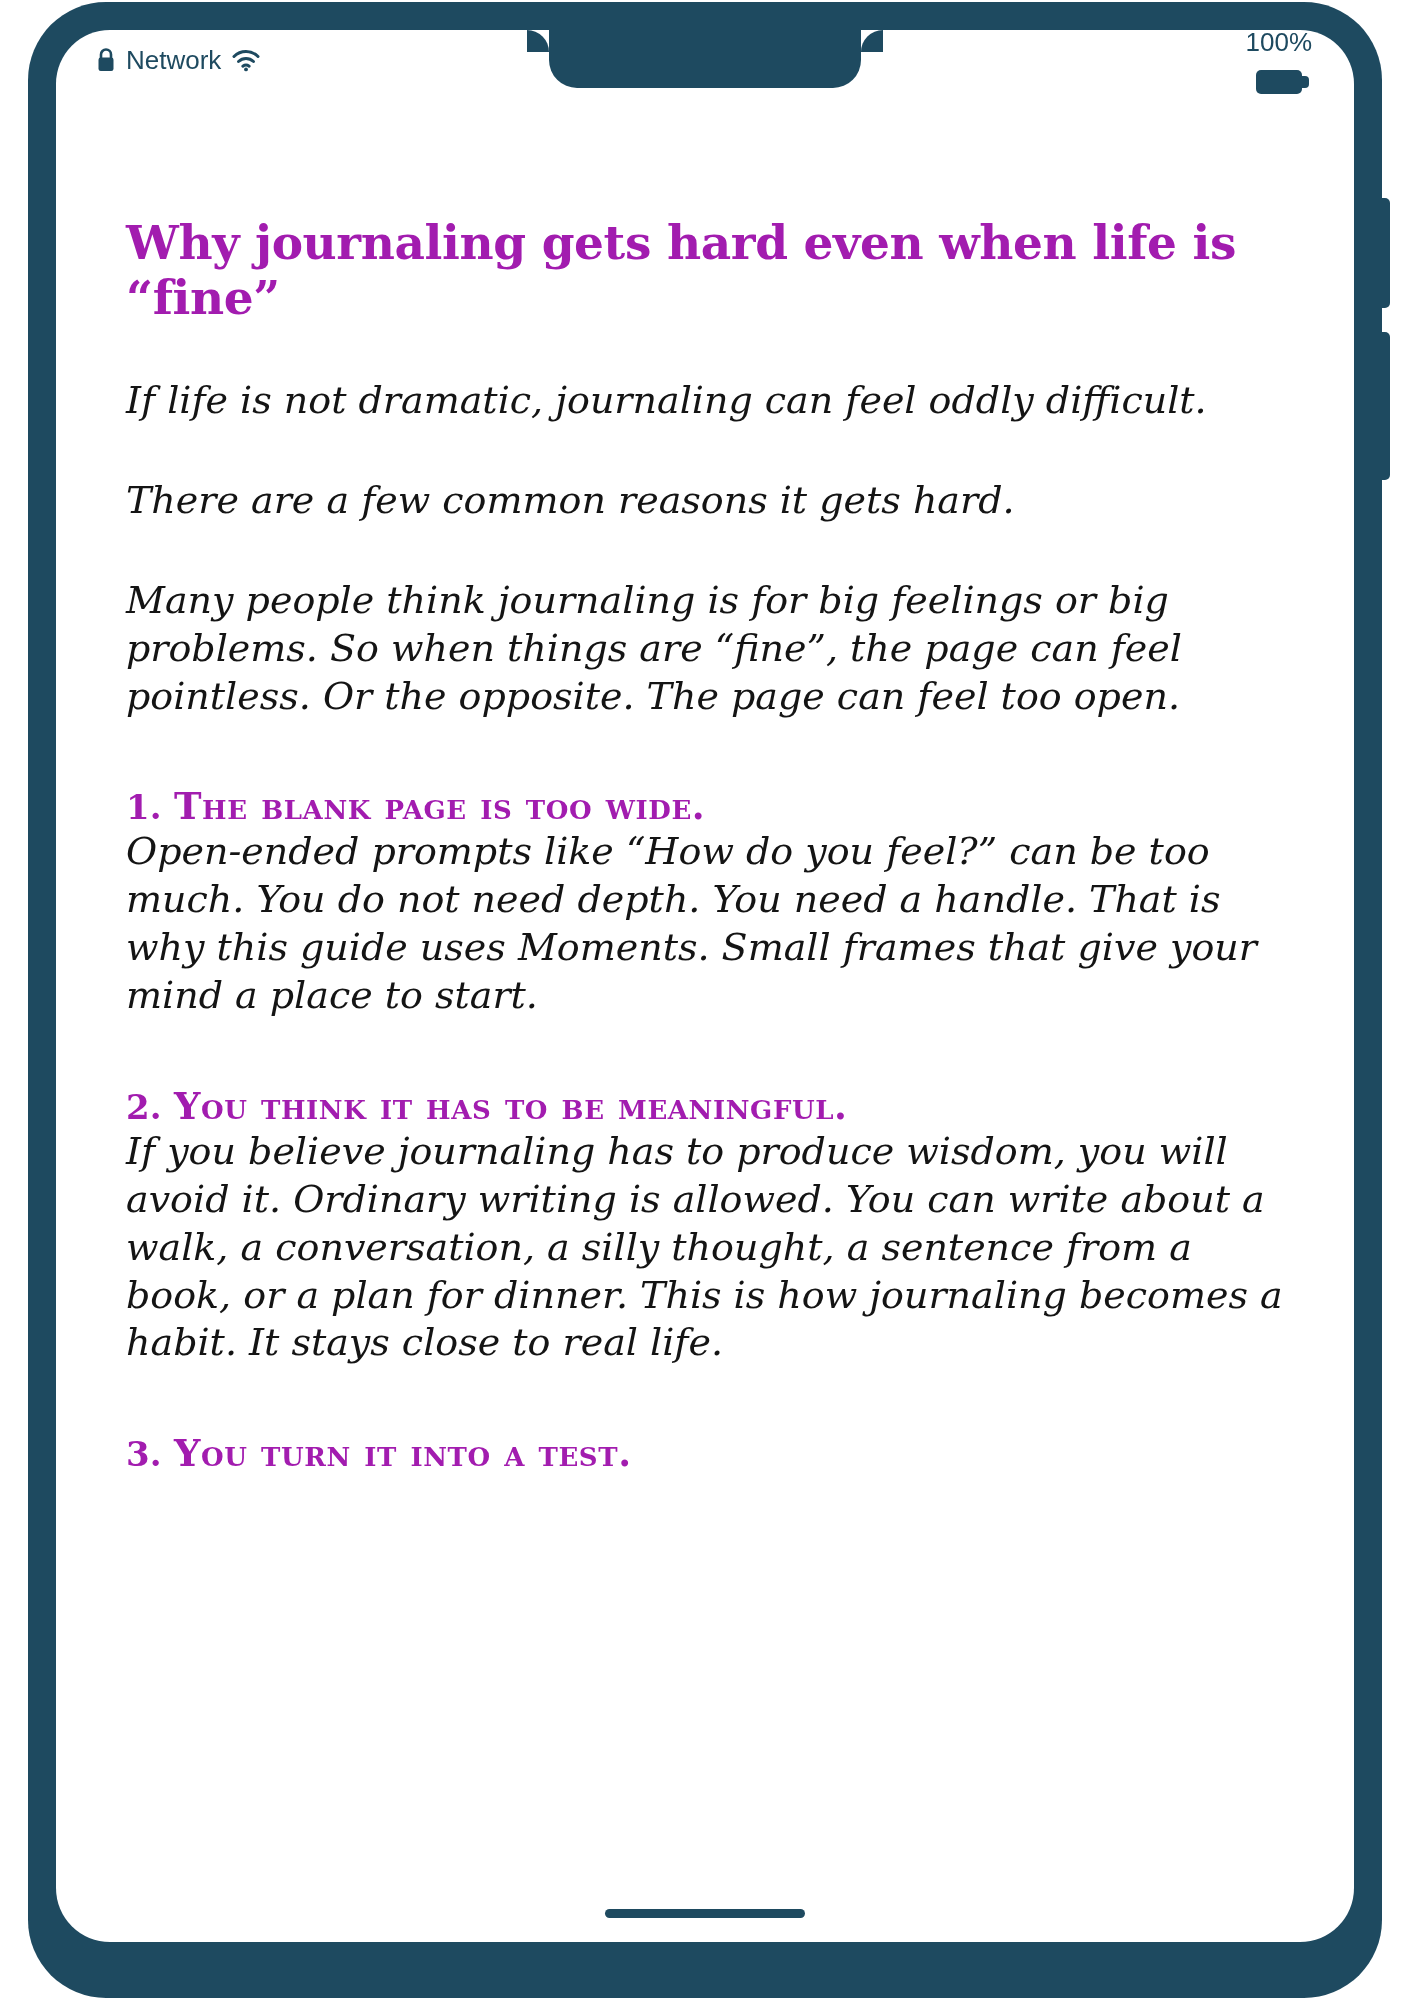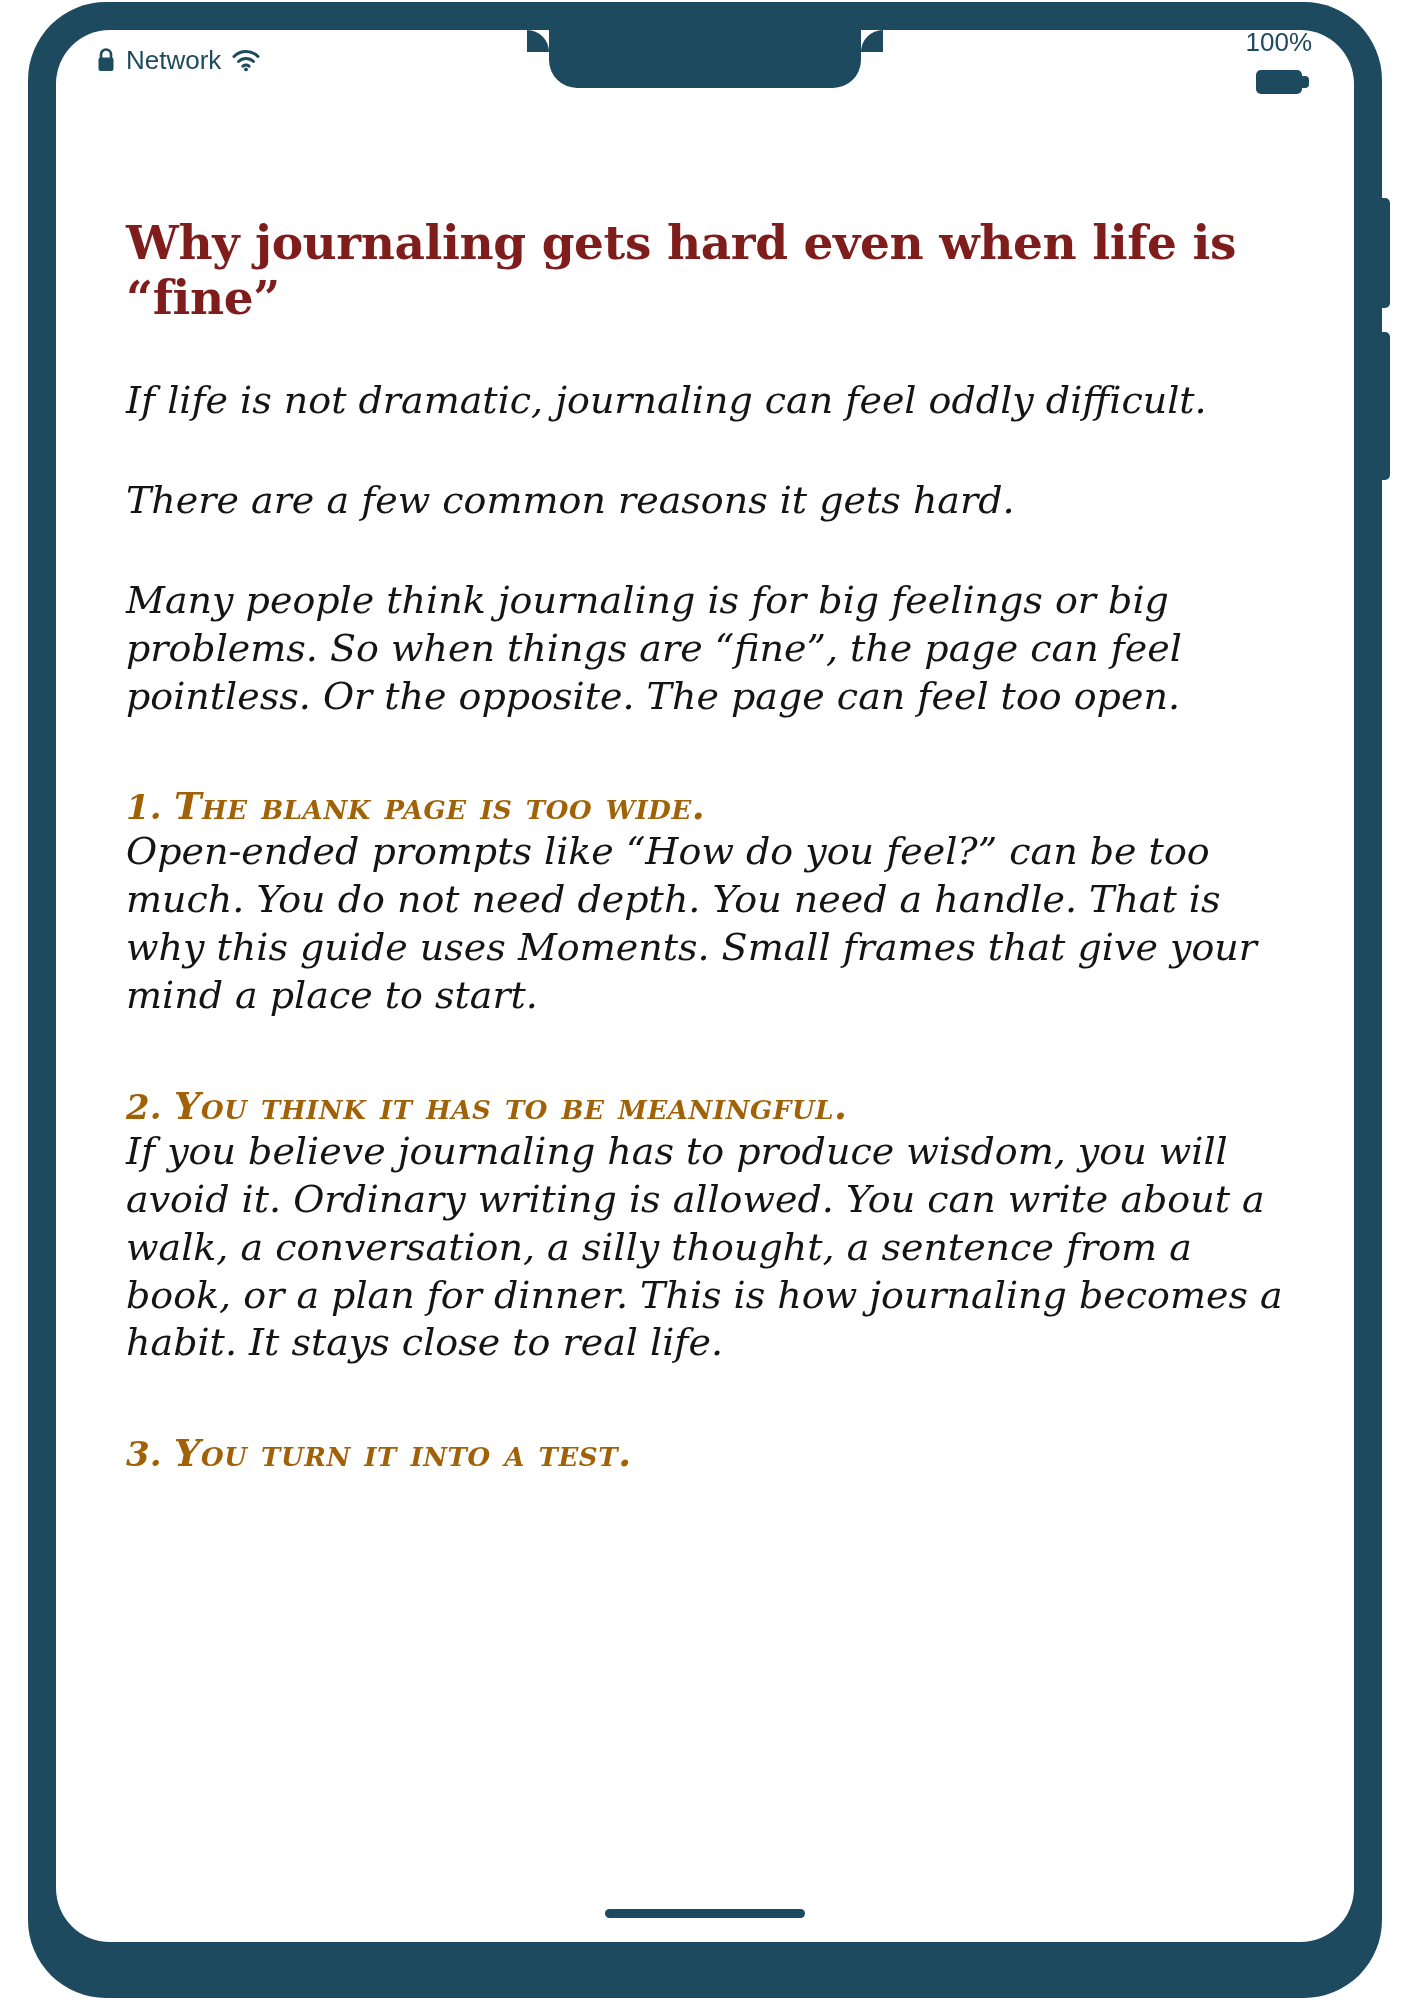--- a/index.html
+++ b/index.html
@@ -153,40 +153,39 @@
     color: #111111;
   }
 
   #page-title {
     font-family: "DejaVu Serif", serif;
     font-weight: bold;
     font-size: 47px;
     line-height: 1.16;
     letter-spacing: -0.4px;
     margin: 86px 0 0 0;
-    color: #7f1d1d;
+    color: #a21caf;
   }
 
   .body-para {
     font-family: "DejaVu Serif", serif;
     font-size: 38px;
     line-height: 1.26;
     margin: 52px 0 0 0;
     color: #141414;
     font-style: italic;
   }
 
   .num-heading {
     font-family: "DejaVu Serif", serif;
     font-size: 34px;
     font-weight: bold;
     margin: 64px 0 0 0;
-    color: #a16207;
+    color: #a21caf;
     letter-spacing: 0.2px;
-    font-style: italic;
   }
   .num-heading .sc {
     font-variant: small-caps;
     font-size: 37px;
     letter-spacing: 0.6px;
   }
   .num-heading + .body-para { margin-top: 0; }
 
   
   #page-footer {

